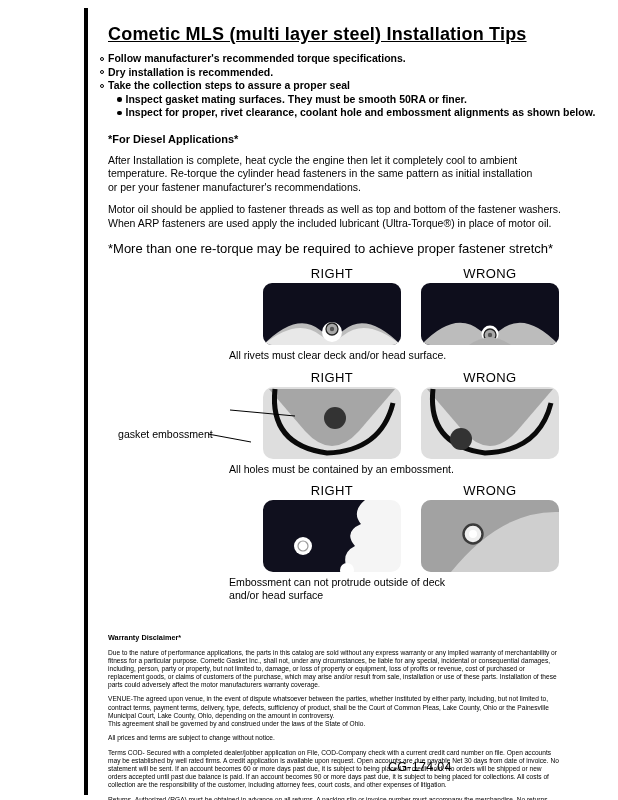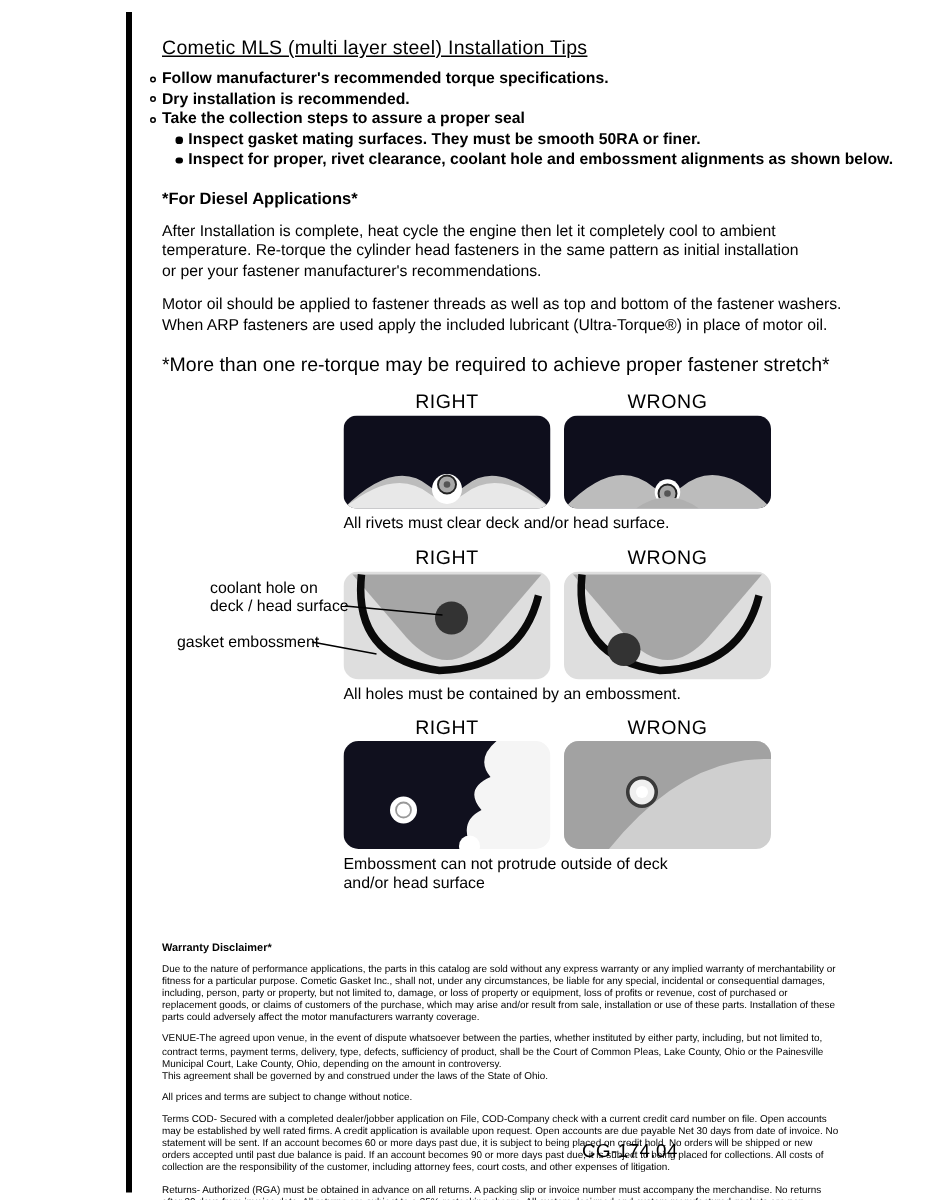--- a/index.html
+++ b/index.html
@@ -3,37 +3,37 @@
 <meta charset="utf-8">
 <style>
   * { margin:0; padding:0; box-sizing:border-box; }
   html,body { background:#ffffff; }
   body { width:618px; height:800px; }
   .page { position:relative; width:618px; height:800px; background:#ffffff; overflow:hidden;
           font-family:"Liberation Sans", sans-serif; color:#000; }
   .spine { position:absolute; left:84px; top:8px; width:4px; height:787px; background:#000; }
   .content { position:absolute; left:99px; top:24px; width:472px; }
 
-  .title { margin-left:9px; font-size:13px; font-weight:normal; text-decoration:underline; letter-spacing:0.2px; }
+  .title { margin-left:9px; font-size:18px; font-weight:bold; text-decoration:underline; letter-spacing:0.2px; }
 
   .tips { margin-top:7px; }
   .tip { display:flex; align-items:flex-start; font-size:10.5px; line-height:13.5px;font-weight:bold; }
   .tip-text { white-space:nowrap; }
   .bullet-o { flex:0 0 auto; width:4px; height:4px; border:1px solid #000; border-radius:50%; margin:4.5px 4px 0 1px; }
   .bullet-f { flex:0 0 auto; width:4.5px; height:4.5px; background:#000; border-radius:50%; margin:4.5px 4px 0 1px; }
   .sub-tips { margin-left:17px; }
 
   .h-diesel { margin:13px 0 0 9px; font-size:11px; font-weight:bold; }
   .para { margin:9px 0 0 9px; font-size:10.5px; line-height:13.5px; white-space:pre-line; }
   .note { margin:11px 0 0 9px; font-size:13px; }
 
   .diagrams { margin-top:10px; }
   .diag-row { position:relative; margin-left:130px; width:300px; }
   .diag-row + .diag-row { margin-top:8px; }
-  .pair { display:flex; gap:9px; }
+  .pair { display:flex; gap:20px;margin-left:34px; }
   .col { width:138px; }
   .dlabel { text-align:center; font-size:13px; line-height:15px; margin-bottom:2px; letter-spacing:0.4px; }
   .panel { display:block; width:138px; }
   .caption { font-size:10.6px; line-height:12.5px; margin-top:4px; width:268px; white-space:pre-line; }
   .callout { position:absolute; font-size:10.6px; line-height:12px; white-space:nowrap; }
   .callout-lines { position:absolute; left:-112px; top:0; width:250px; height:100px; pointer-events:none; }
 
   .warranty { margin:32px 0 0 9px; width:452px; }
   .w-head { font-size:7.3px; font-weight:bold; }
   .w-para { font-size:6.6px; line-height:8.1px; margin-top:6.5px; white-space:pre-line; }
@@ -125,24 +125,20 @@
           </div>
         </div>
         <div class="caption">All rivets must clear deck and/or head surface.</div>
       </div>
 
       <div class="diag-row">
         <svg class="callout-lines" viewBox="0 0 250 100">
           <line x1="113" y1="40" x2="178" y2="46" stroke="#000" stroke-width="1"></line>
           <line x1="91" y1="64" x2="134" y2="72" stroke="#000" stroke-width="1"></line>
         </svg>
-        <div class="callout" style="left:-89px; top:22px;">
-          <div>coolant hole on</div>
-          <div>deck / head surface</div>
-        </div>
         <div class="callout" style="left:-111px; top:58px;">gasket embossment</div>
         <div class="pair">
           <div class="col">
             <div class="dlabel">RIGHT</div>
             <svg class="panel" viewBox="0 0 138 72">
               <defs>
                   <clipPath id="c2a">
                     <rect width="138" height="72" rx="10"></rect>
                   </clipPath>
                 </defs>

